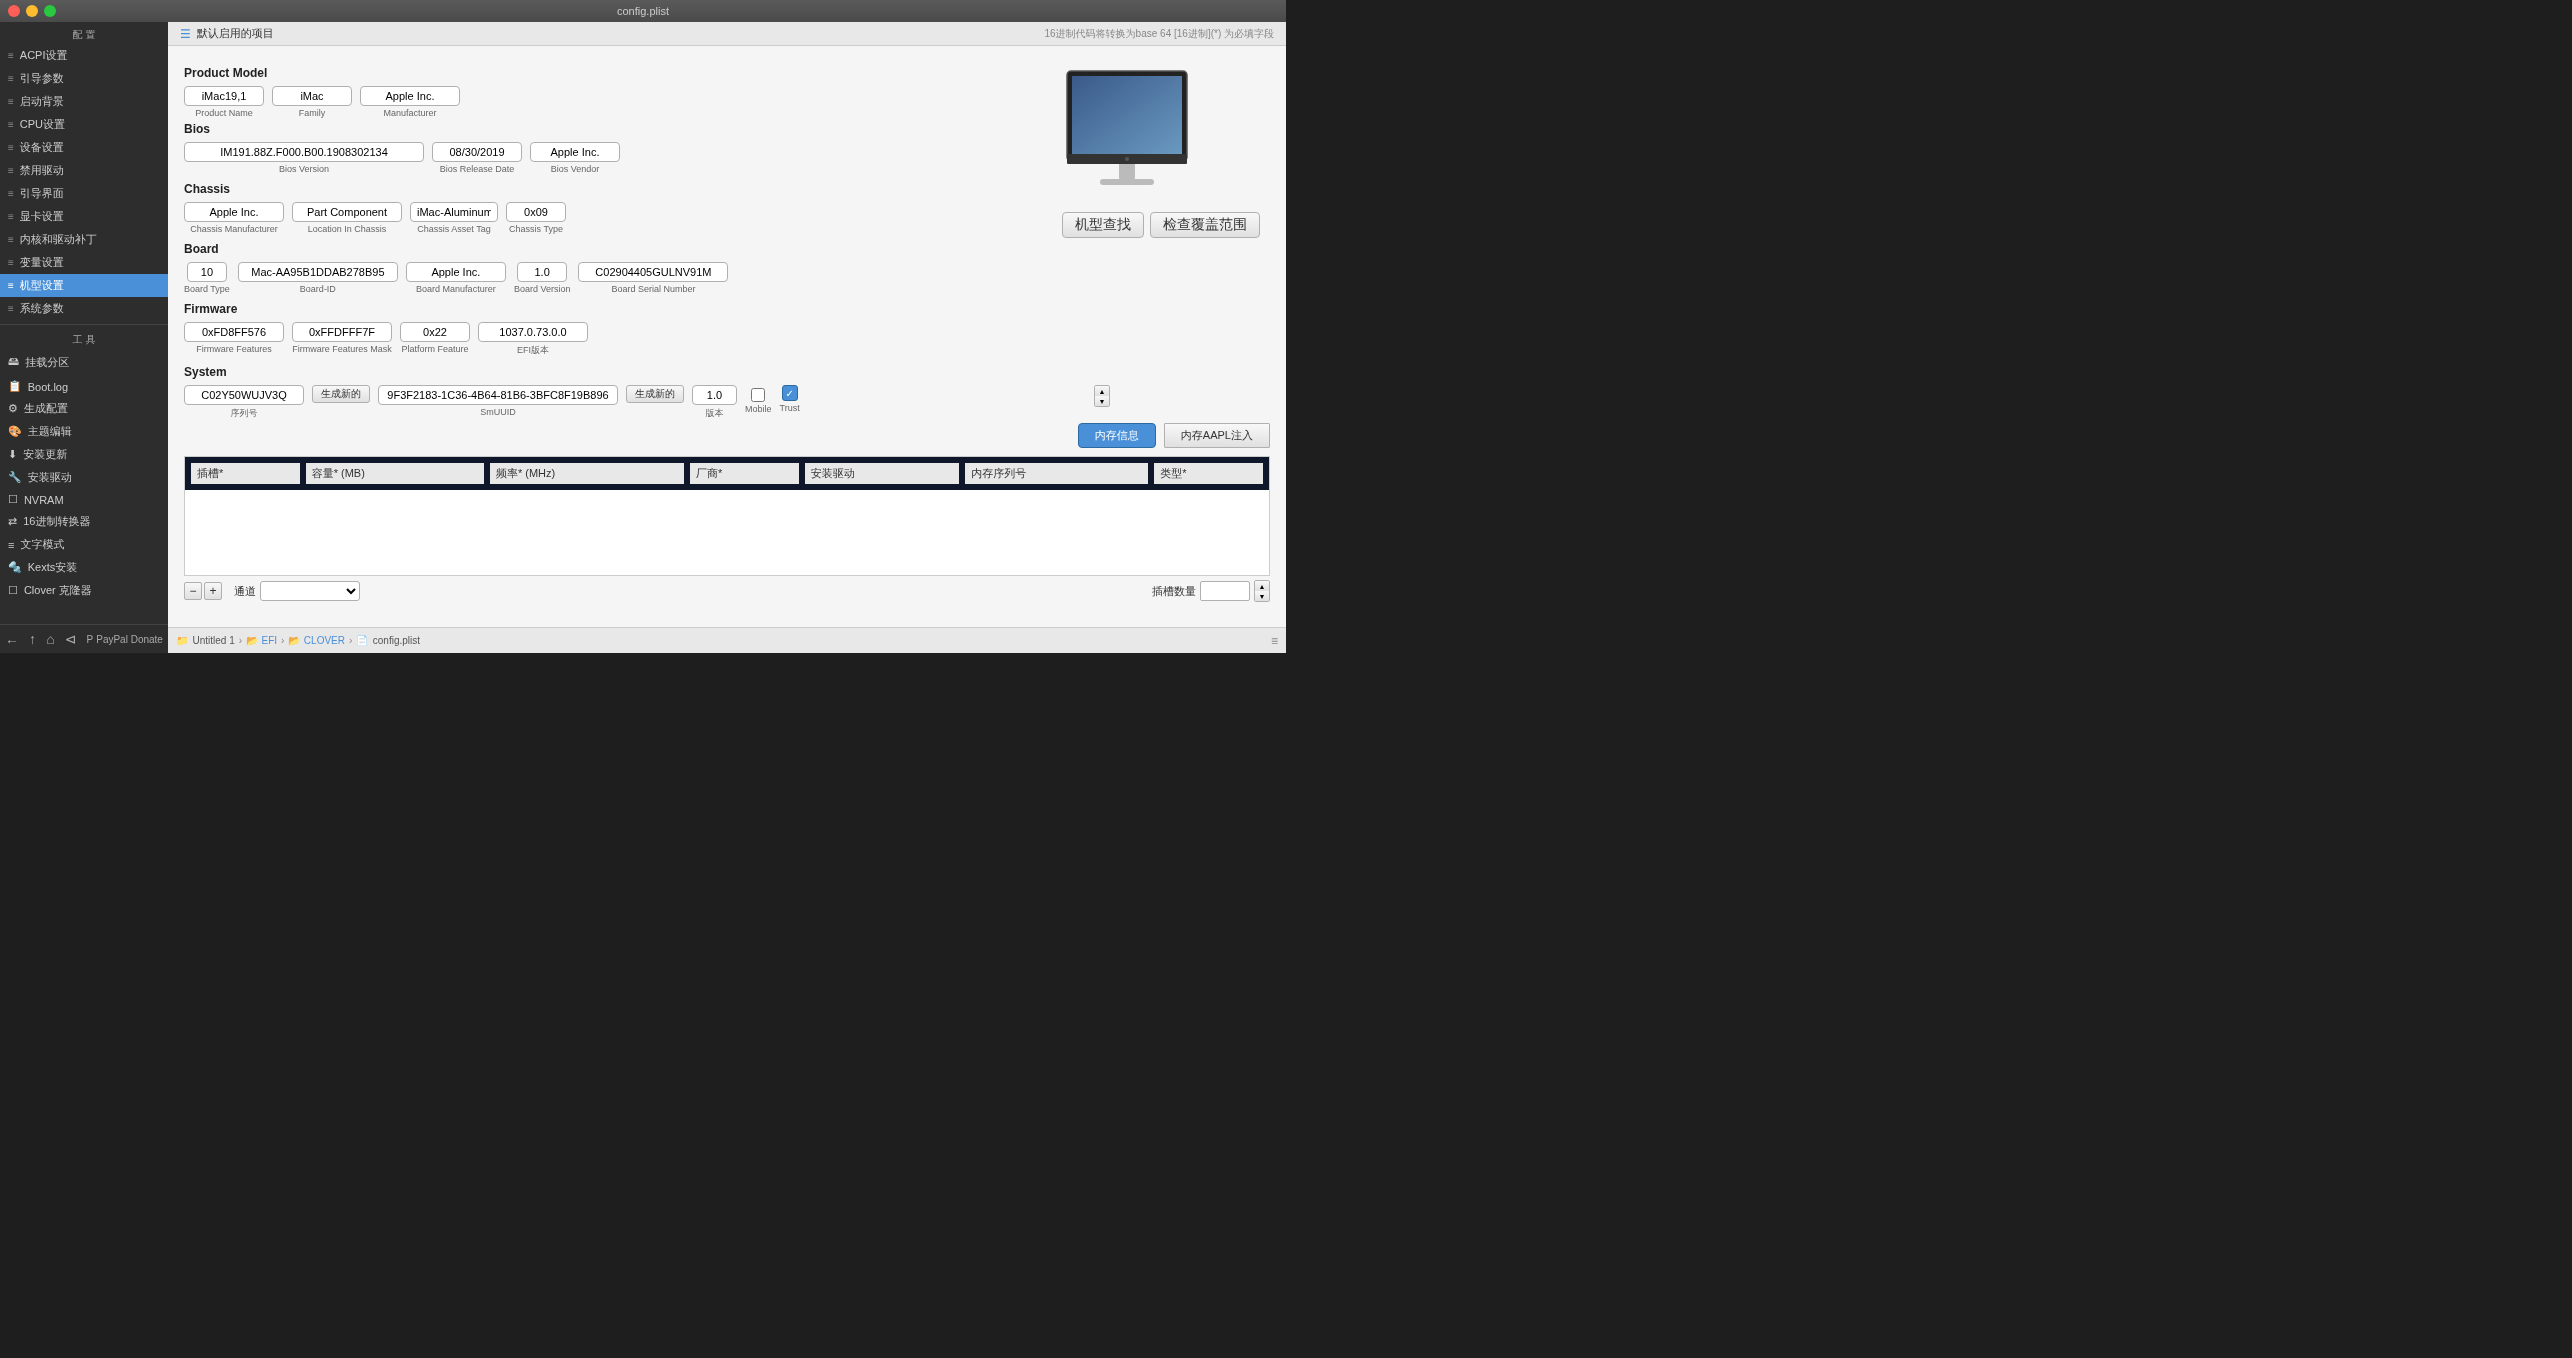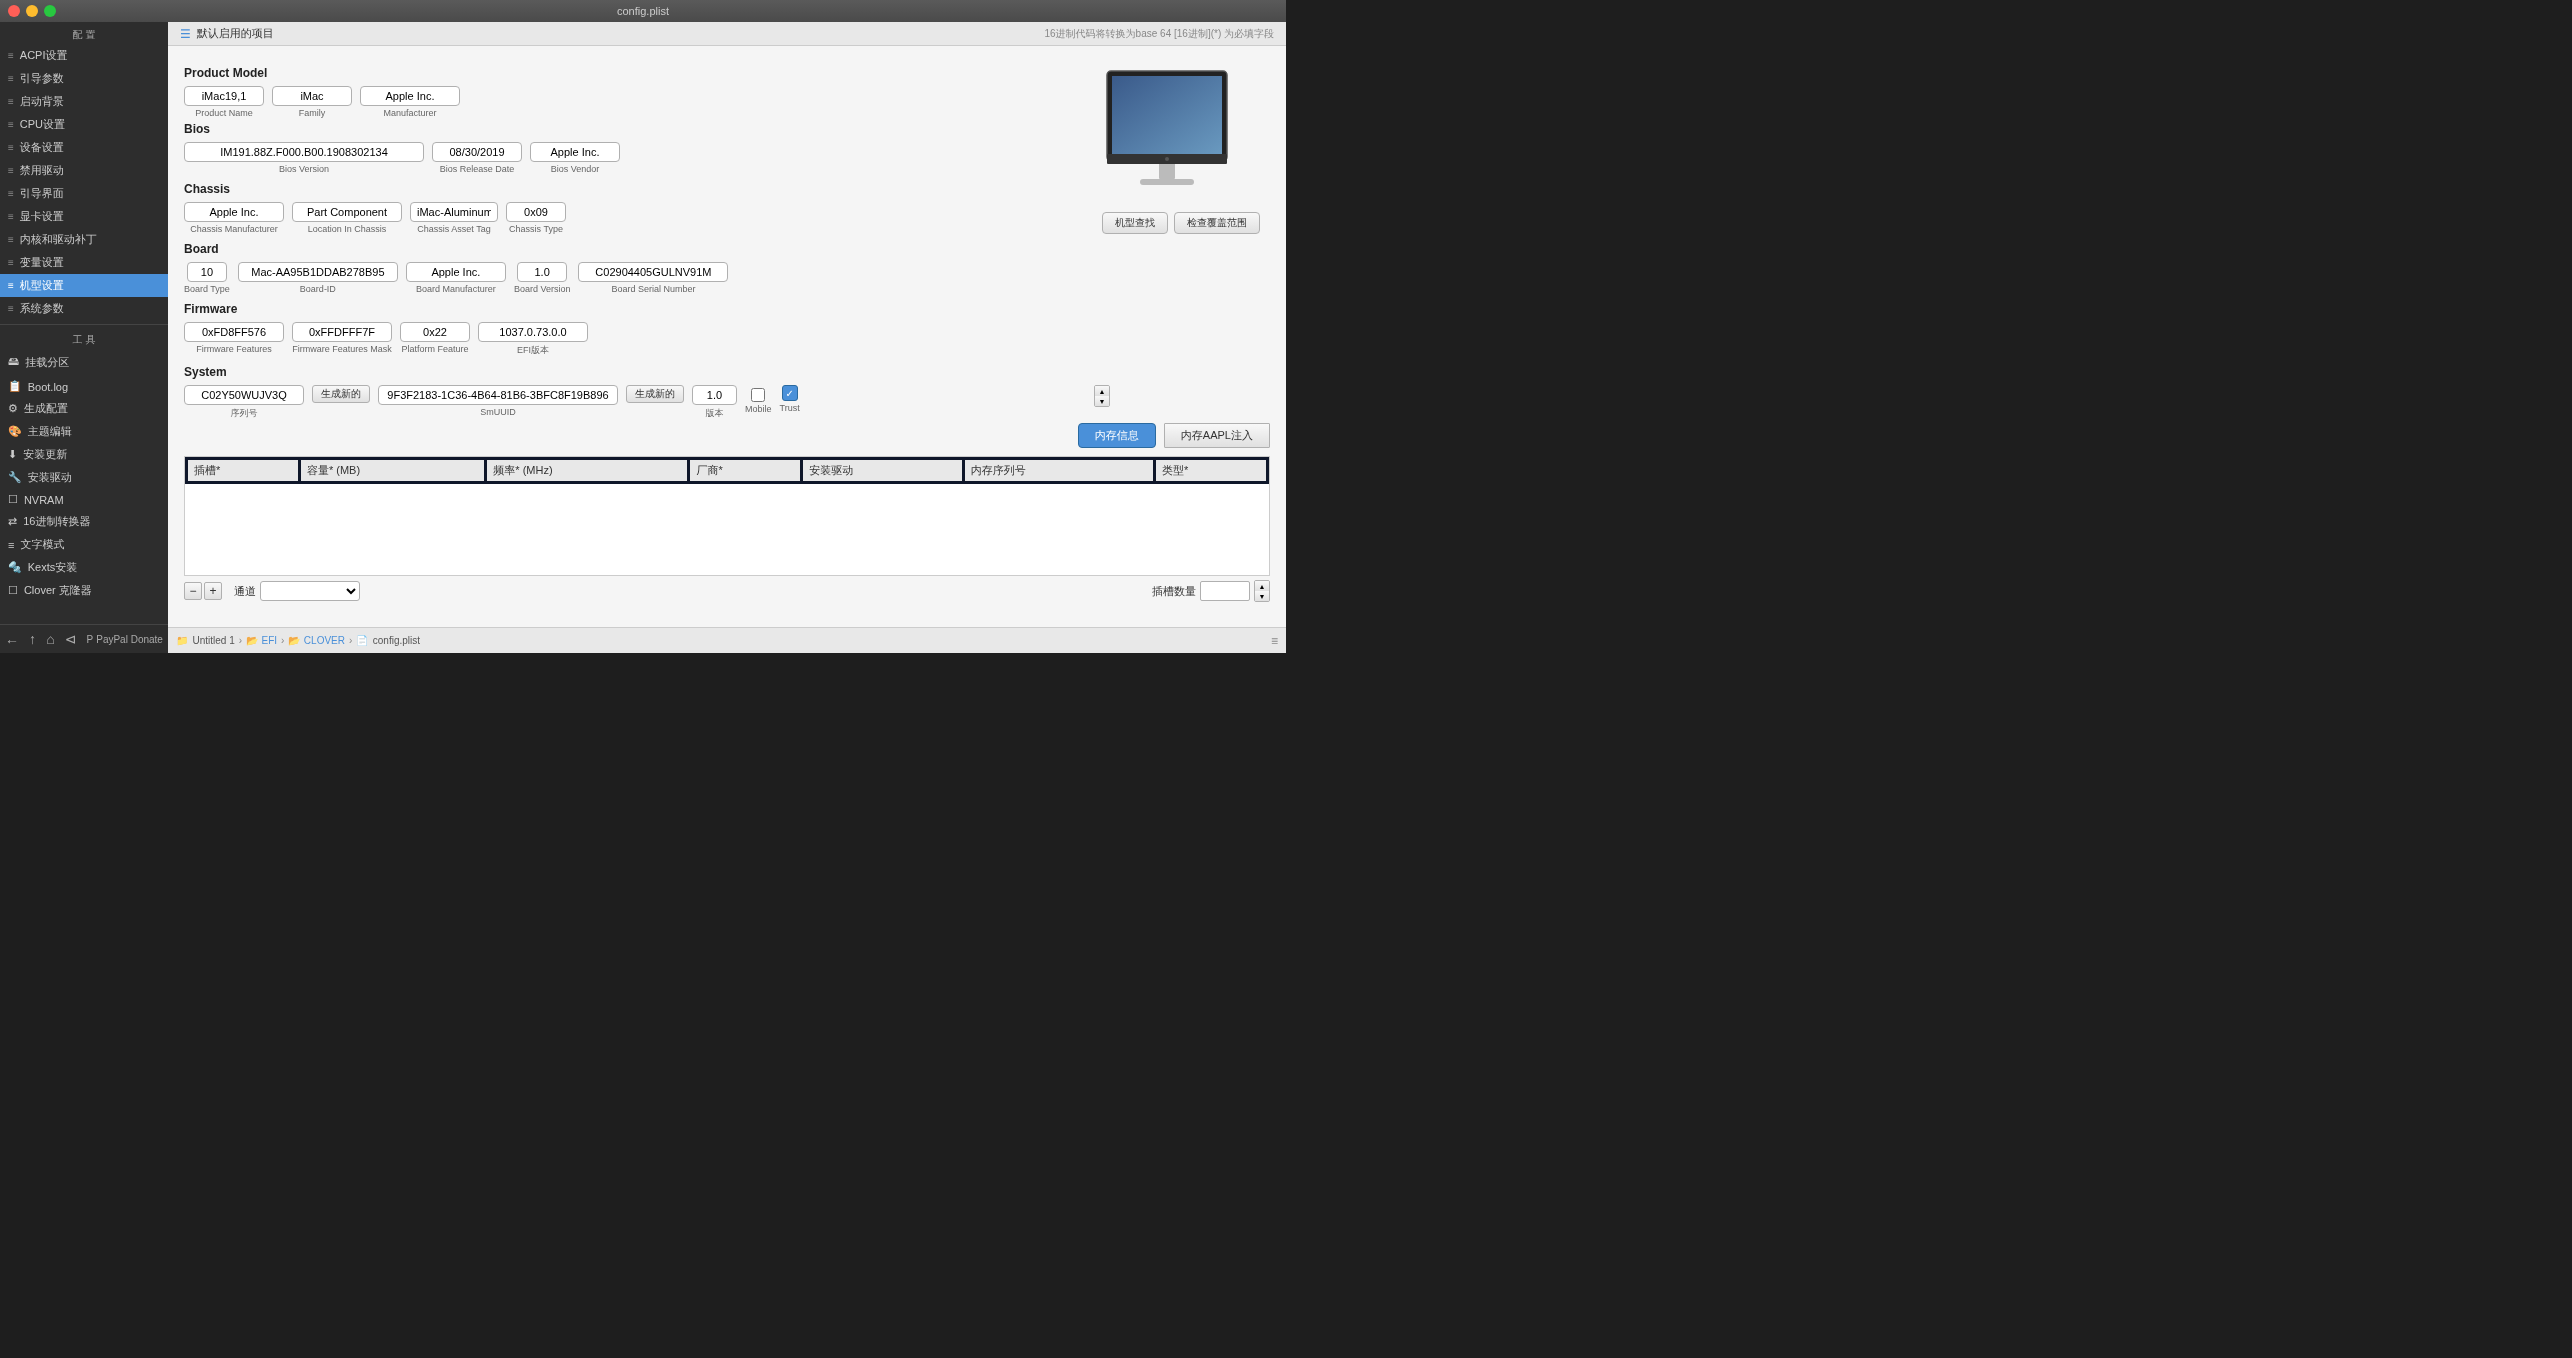--- a/index.html
+++ b/index.html
@@ -162,21 +162,21 @@
       color: #666;
       margin-top: 2px;
       text-align: center;
       white-space: nowrap;
     }
     .action-btn {
       background: linear-gradient(to bottom, #f8f8f8, #e0e0e0);
       border: 1px solid #b0b0b0;
       border-radius: 4px;
       padding: 3px 12px;
-      font-size: 10px;
+      font-size: 14px;
       cursor: pointer;
       color: #333;
     }
 
     
     .system-row { display: flex; gap: 8px; margin-bottom: 2px; align-items: flex-start; }
 
     
     .field-checkbox {
       display: flex;
@@ -232,21 +232,21 @@
     
     .mem-table {
       width: 100%;
       border-collapse: collapse;
       background: white;
       border: 1px solid #ccc;
       font-size: 11px;
     }
     .mem-table th {
       background: #e8e8e8;
-      border: 3px solid #0f172a;
+      border: 6px solid #0f172a;
       padding: 3px 6px;
       font-weight: normal;
       color: #333;
       text-align: left;
     }
     .mem-table-wrap {
       height: 120px;
       overflow-y: auto;
       border: 1px solid #ccc;
       background: white;

